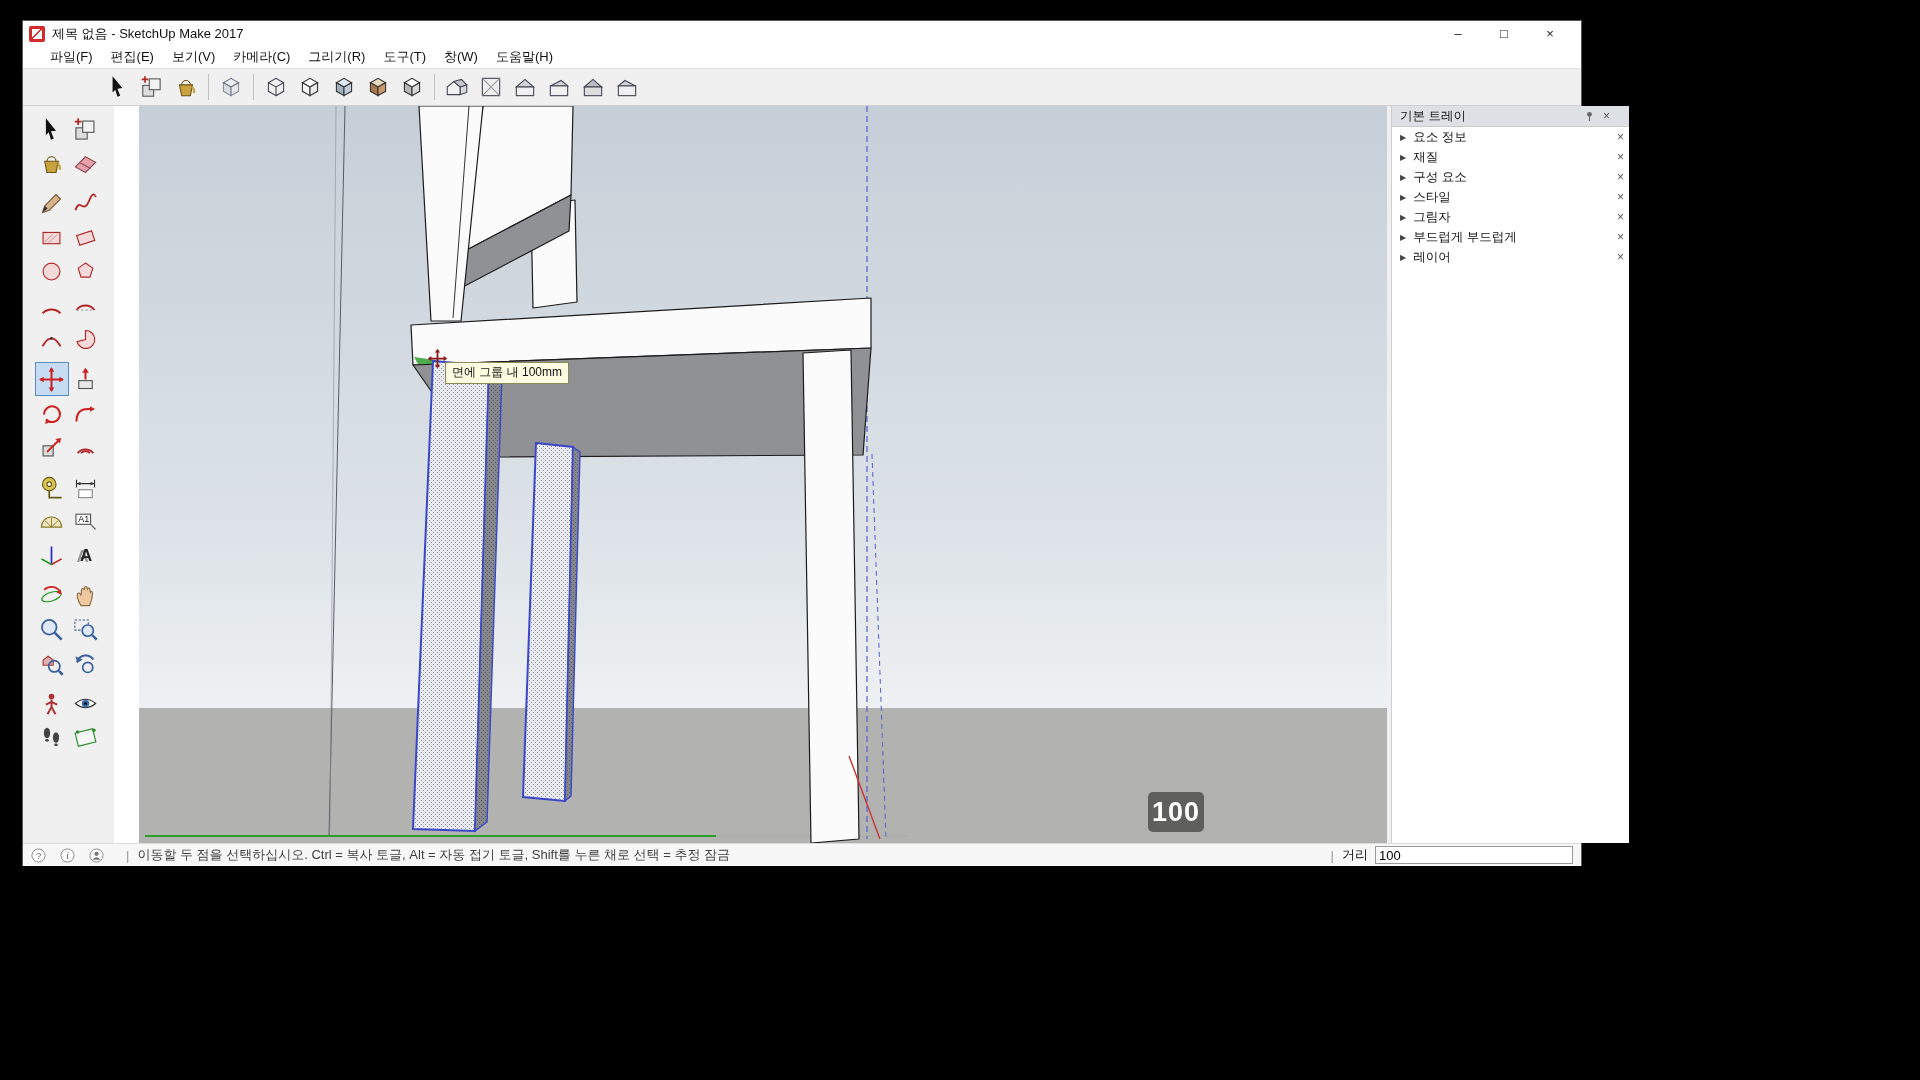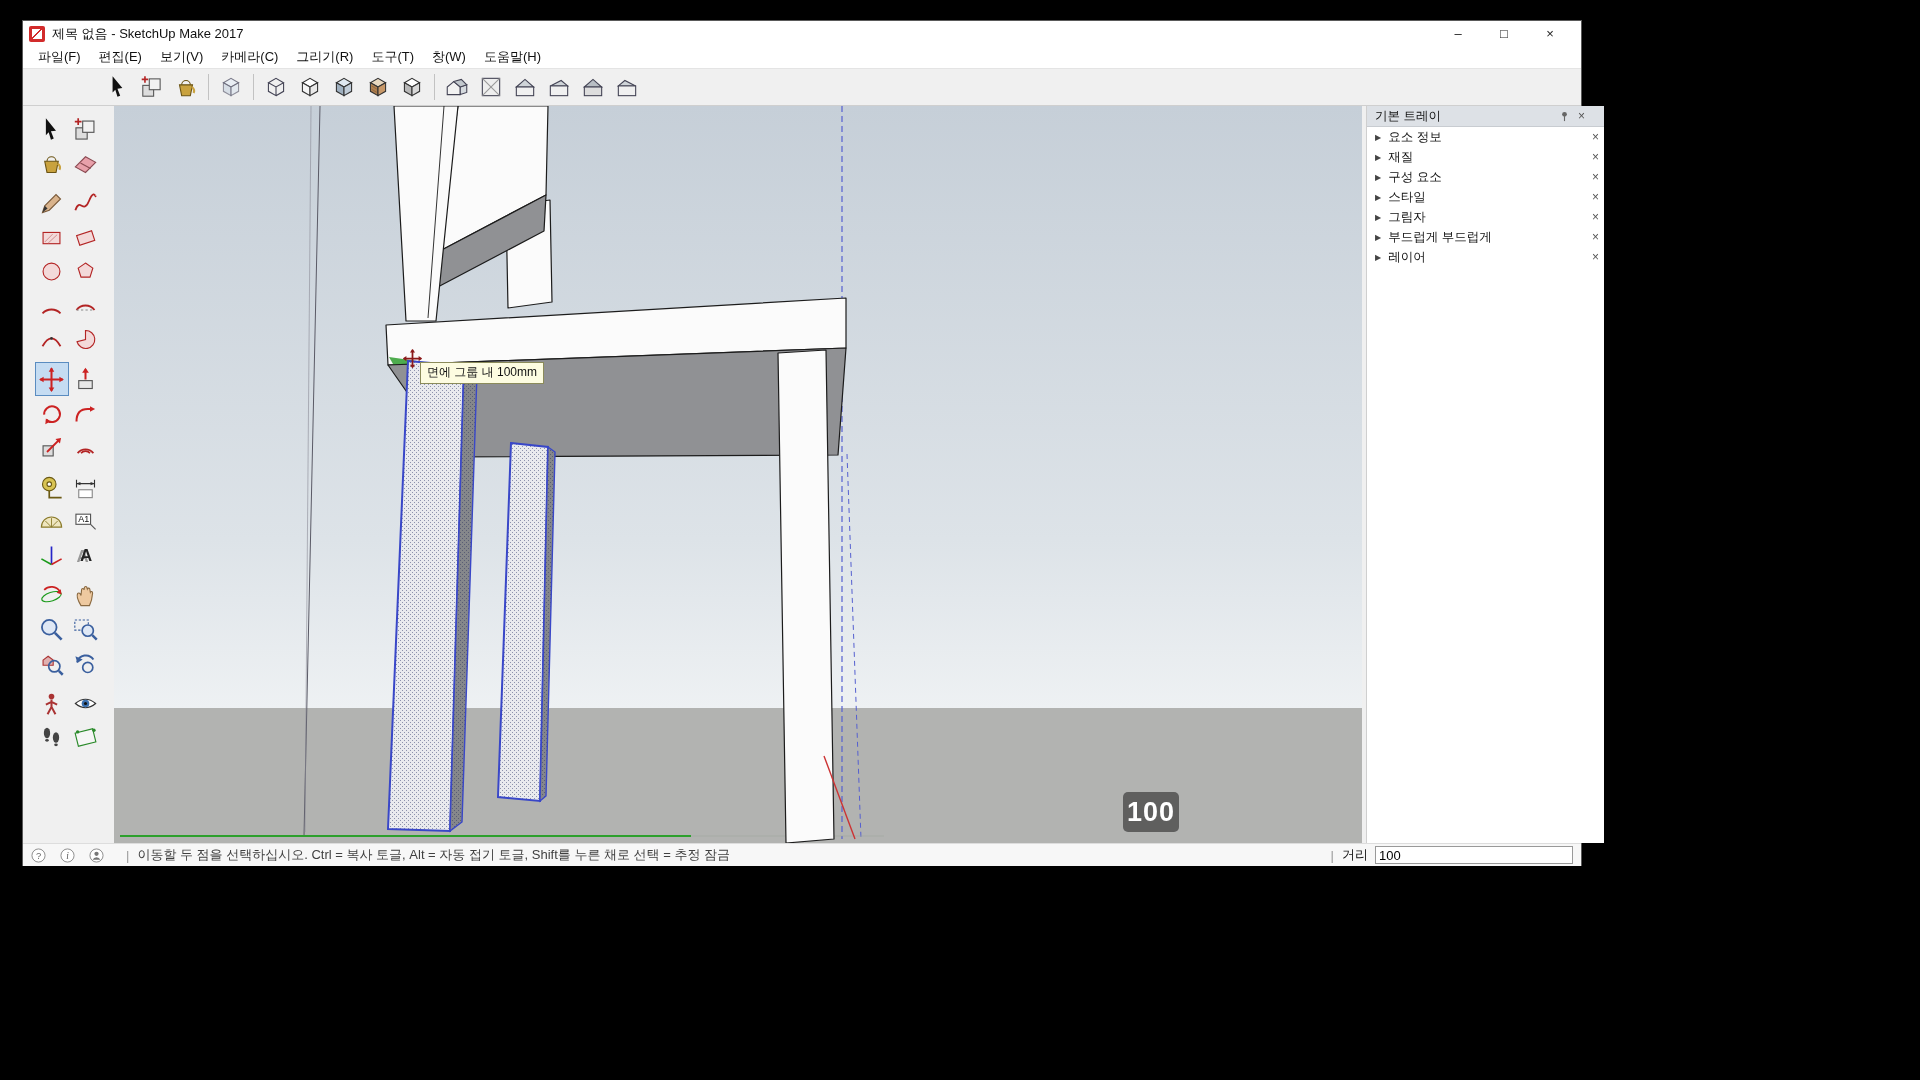--- a/index.html
+++ b/index.html
@@ -12,39 +12,39 @@
   
   .titlebar{height:25px;display:flex;align-items:center;padding-left:6px;background:#fff;flex:0 0 auto;}
   .applogo{width:16px;height:16px;background:#d22b2b;border-radius:2px;margin-right:7px;position:relative;}
   .applogo:before{content:"";position:absolute;left:3px;top:3px;width:10px;height:10px;
        background:linear-gradient(135deg,#fff 0 45%,#d22b2b 45% 55%,#fff 55% 100%);}
   .apptitle{font-size:13px;}
   .win-controls{margin-left:auto;display:flex;padding-right:8px;}
   .win-btn{width:46px;height:24px;display:flex;align-items:center;justify-content:center;font-size:13px;color:#222;}
 
   
-  .menubar{height:22px;display:flex;align-items:center;padding-left:6px;font-size:13px;background:#fff;flex:0 0 auto;}
+  .menubar{height:22px;display:flex;align-items:center;padding-left:18px;font-size:13px;background:#fff;flex:0 0 auto;}
   .menu-item{padding:2px 9px;}
 
   
   .toolbar{height:36px;background:#f0f0f0;border-top:1px solid #e4e4e4;border-bottom:1px solid #cfcfcf;
        display:flex;align-items:center;padding-left:78px;flex:0 0 auto;}
   .tb-btn{width:34px;height:32px;display:flex;align-items:center;justify-content:center;}
   .tb-btn svg{width:26px;height:26px;}
   .tb-sep{width:1px;height:26px;background:#c2c2c2;margin:0 5px;}
 
   
   .main{display:flex;height:737px;flex:0 0 auto;}
   .palette{width:91px;background:#f0f0f0;padding-top:6px;box-sizing:border-box;flex:0 0 auto;}
   .pal-group{display:grid;grid-template-columns:34px 34px;justify-content:center;margin-bottom:6px;}
   .pal-btn{width:34px;height:34px;display:flex;align-items:center;justify-content:center;box-sizing:border-box;}
   .pal-btn svg{width:27px;height:27px;}
   .pal-btn.selected{background:#c5dcf2;border:1px solid #5a8cc0;}
 
-  .viewport{position:relative;width:1248px;height:737px;overflow:hidden;flex:0 0 auto;}
+  .viewport{position:relative;width:1248px;height:737px;overflow:hidden;flex:0 0 auto;margin-left:25px;}
   .viewport svg.scene{position:absolute;left:0;top:0;}
   .sky-top{stop-color:var(--c-sky_top);} .sky-mid{stop-color:var(--c-sky_mid);} .sky-bot{stop-color:var(--c-sky_bottom);}
   .ground{fill:var(--c-ground);}
   .edge{stroke:#1c1c1c;stroke-width:1.2;stroke-linejoin:round;}
   .face{fill:#fbfbfb;}
   .faceg{fill:#909194;}
   .selstroke{stroke:var(--c-selection);}
   .axgreen{stroke:var(--c-axis_green);} .axred{stroke:var(--c-axis_red);} .axblue{stroke:var(--c-axis_blue);}
 
   .tooltip{position:absolute;left:306px;top:256px;background:#fdfce1;border:1px solid #8b8b5a;

